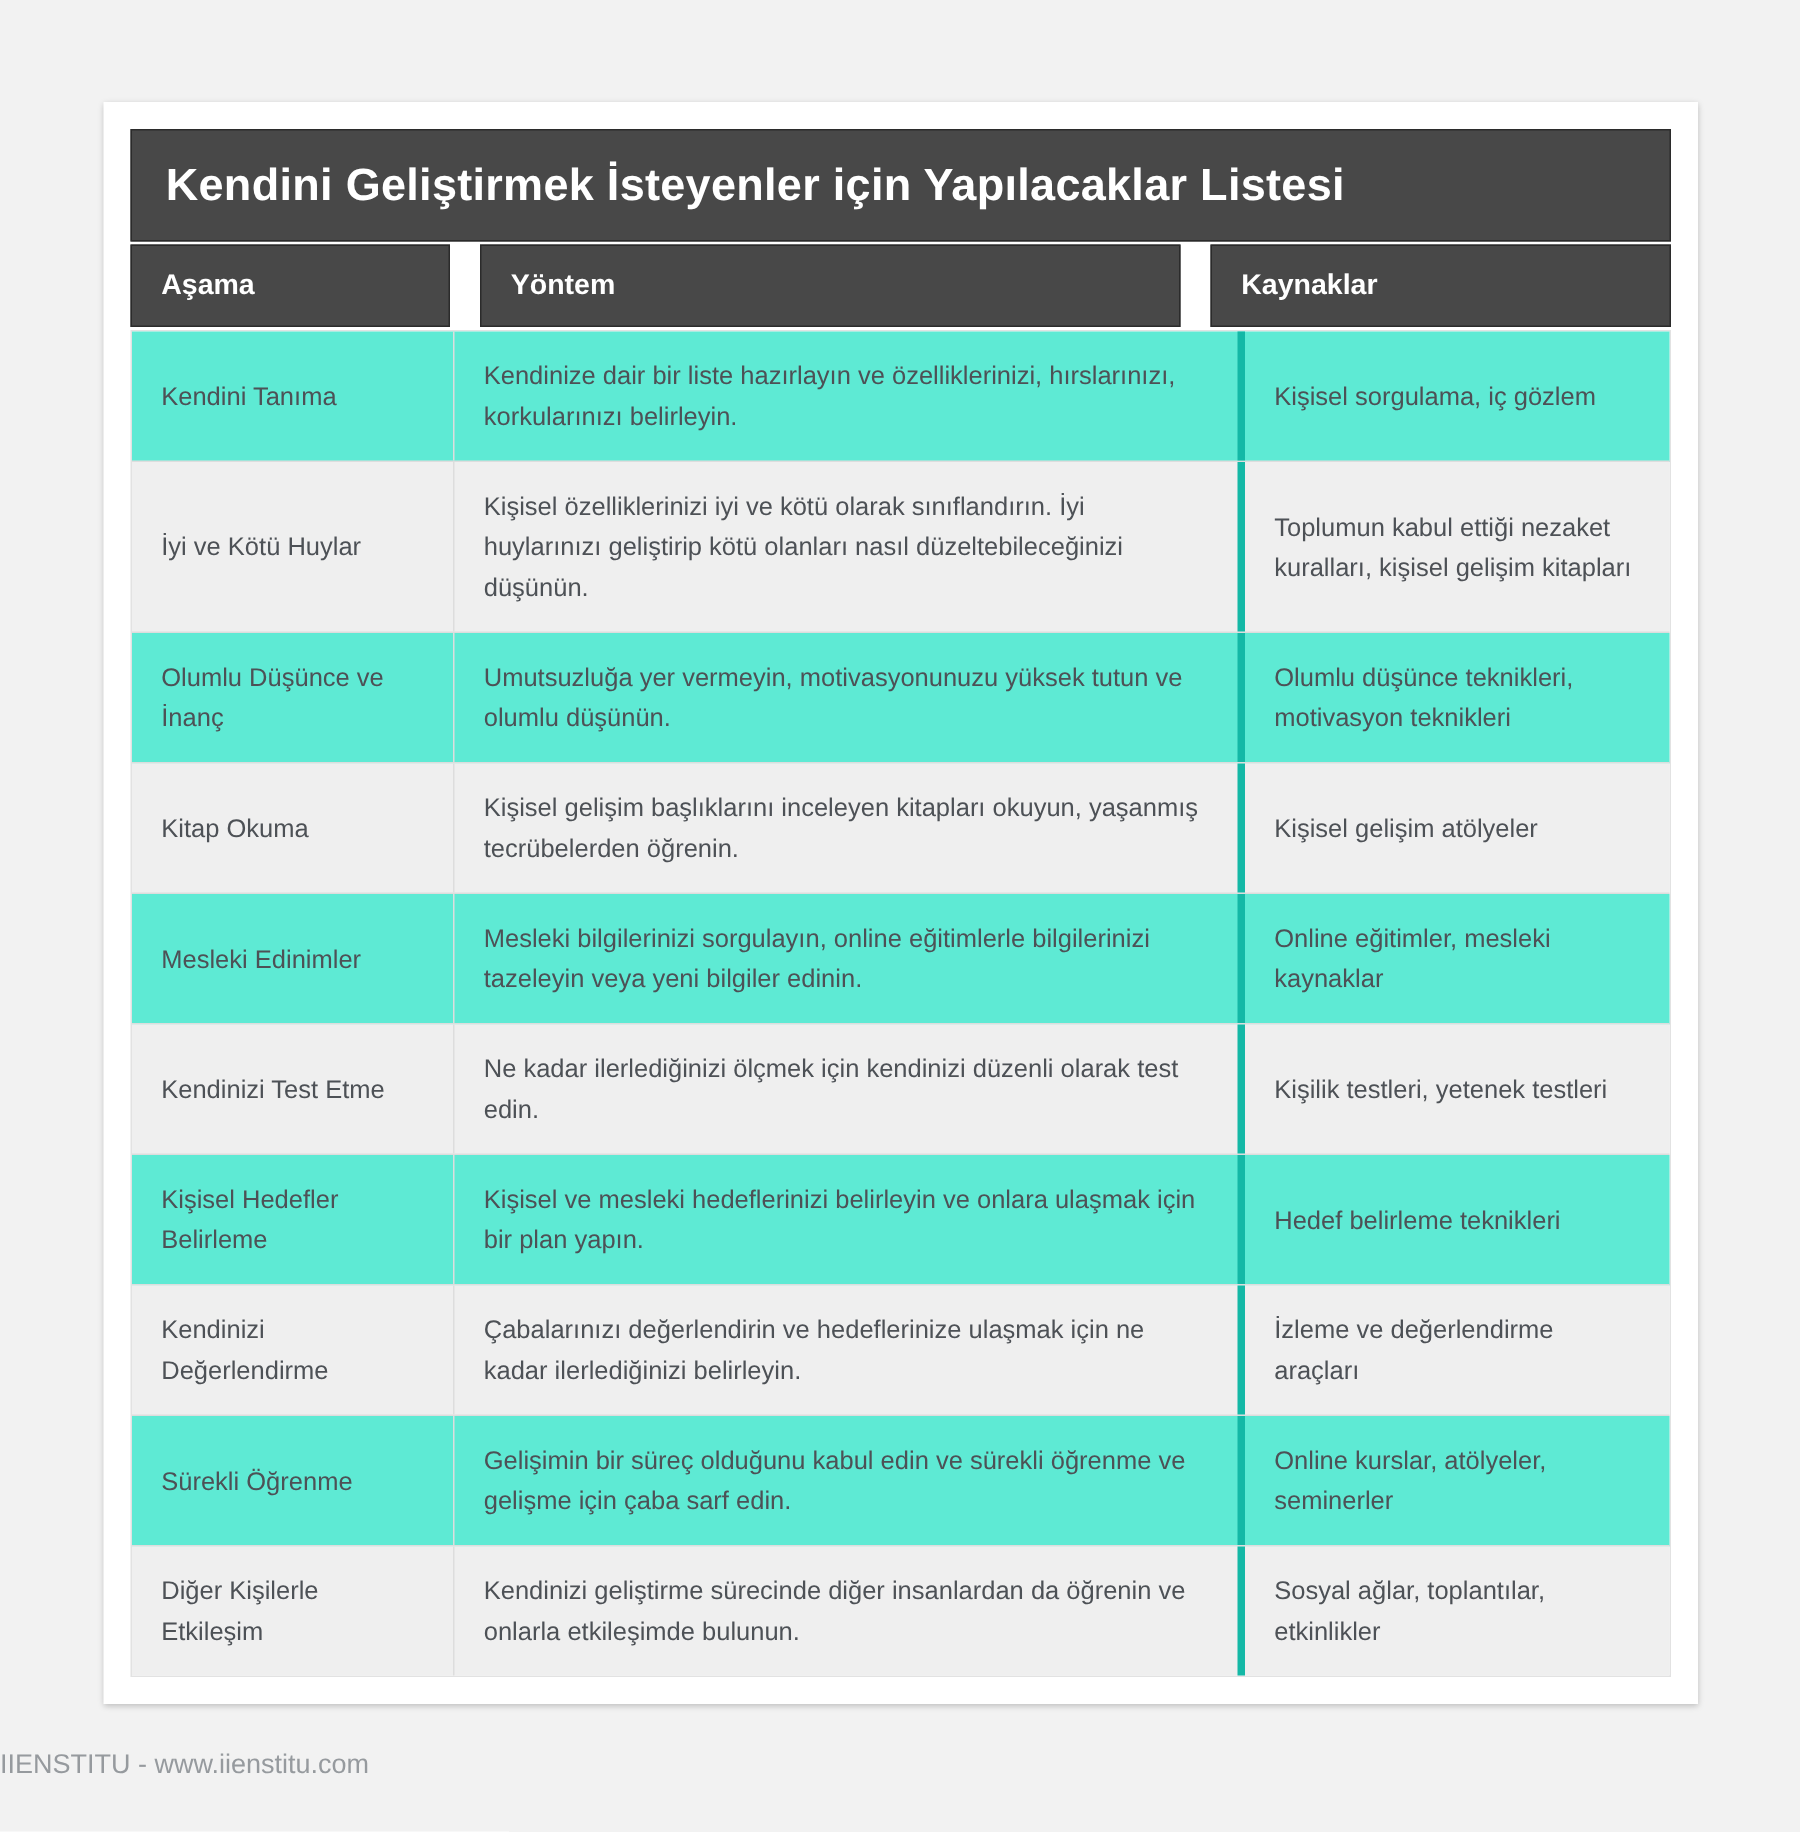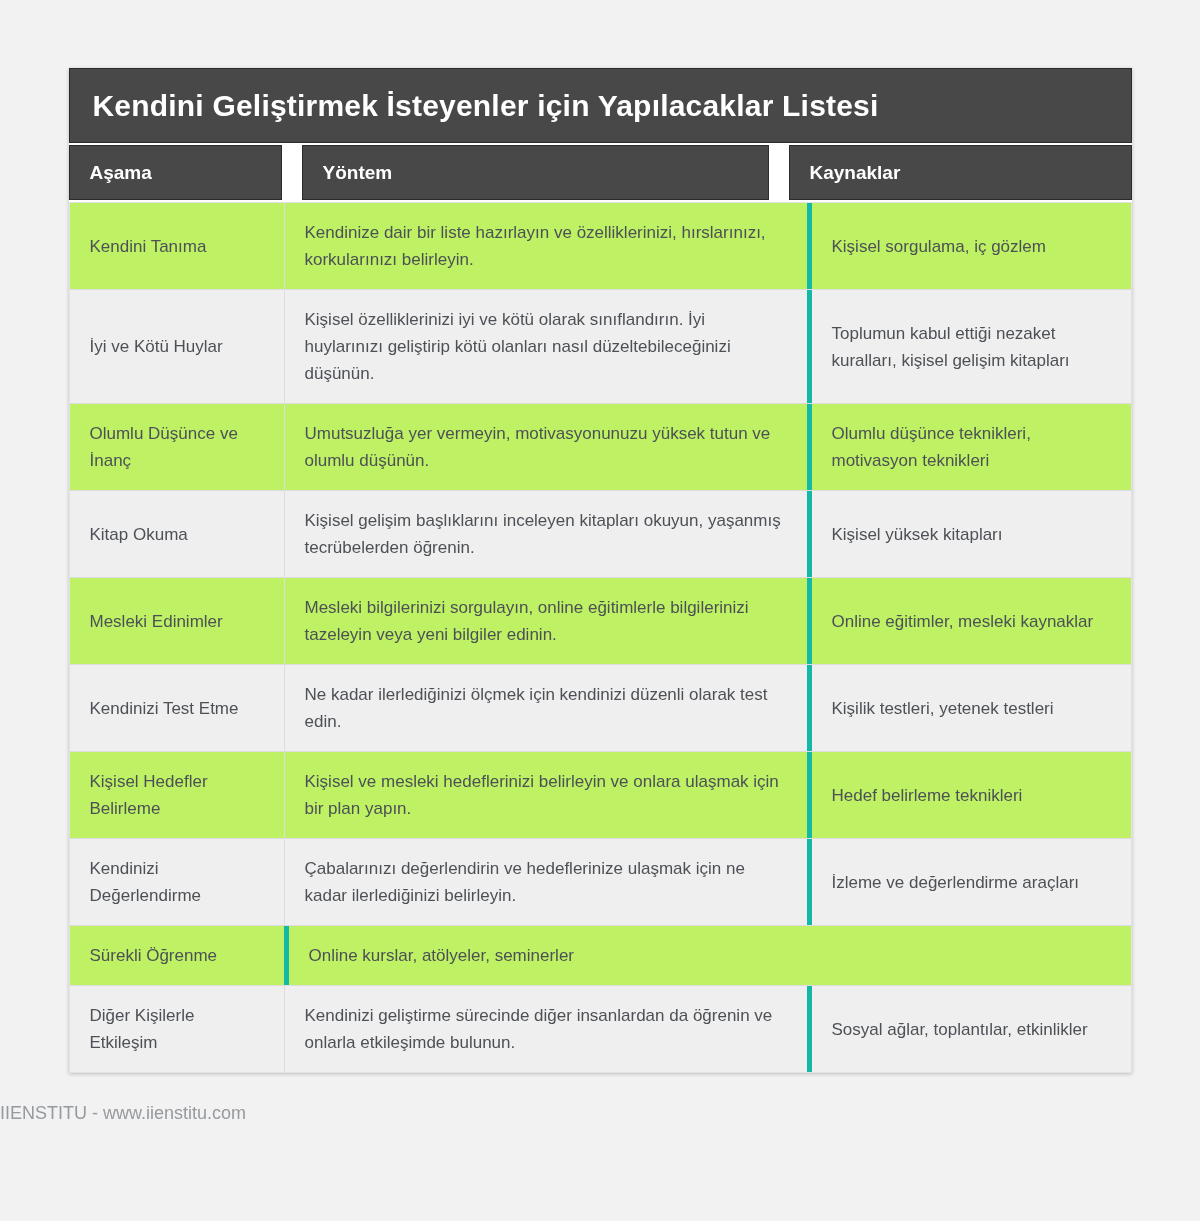--- a/index.html
+++ b/index.html
@@ -6,21 +6,21 @@
   html, body { width: 1200px; }
   body {
     min-height: 1221px;
     background: #f2f2f2;
     font-family: "Liberation Sans", "DejaVu Sans", sans-serif;
   }
   .sheet {
     width: 1063px;
     margin: 68px auto 16px;
     background: #ffffff;
-    padding: 0;
+    padding: 18px;
     box-shadow: 0 1px 4px rgba(0,0,0,0.22);
   }
   .title-bar {
     background: #484848;
     border: 1px solid #2b2b2b;
     color: #ffffff;
     font-size: 30px;
     font-weight: bold;
     line-height: 33px;
     padding: 20px 23px;
@@ -43,21 +43,21 @@
   .head-cell.c1 { width: 213px; }
   .head-cell.c2 { width: 467px; }
   .head-cell.c3 { flex: 1; }
   .tbody {
     margin-top: 2px;
     border: 1px solid #e2e2e2;
   }
   .row {
     display: flex;
     align-items: stretch;
-    background: #bef264;
+    background: #5eead4;
     border-bottom: 1px solid #dddddd;
   }
   .row:last-child { border-bottom: none; }
   .row:nth-child(even) { background: #efefef; }
   .cell {
     display: flex;
     align-items: center;
     padding: 16px 20px;
     font-size: 17px;
     line-height: 27px;
@@ -123,21 +123,21 @@
   </div>
 
   <div class="row">
     <div class="cell c1">
       <span>Kitap Okuma</span>
     </div>
     <div class="cell c2">
       <span>Kişisel gelişim başlıklarını inceleyen kitapları okuyun, yaşanmış tecrübelerden öğrenin.</span>
     </div>
     <div class="cell c3">
-      <span>Kişisel yüksek kitapları</span>
+      <span>Kişisel gelişim atölyeler</span>
     </div>
   </div>
 
   <div class="row">
     <div class="cell c1">
       <span>Mesleki Edinimler</span>
     </div>
     <div class="cell c2">
       <span>Mesleki bilgilerinizi sorgulayın, online eğitimlerle bilgilerinizi tazeleyin veya yeni bilgiler edinin.</span>
     </div>
@@ -178,20 +178,23 @@
       <span>Çabalarınızı değerlendirin ve hedeflerinize ulaşmak için ne kadar ilerlediğinizi belirleyin.</span>
     </div>
     <div class="cell c3">
       <span>İzleme ve değerlendirme araçları</span>
     </div>
   </div>
 
   <div class="row">
     <div class="cell c1">
       <span>Sürekli Öğrenme</span>
+    </div>
+    <div class="cell c2">
+      <span>Gelişimin bir süreç olduğunu kabul edin ve sürekli öğrenme ve gelişme için çaba sarf edin.</span>
     </div>
     <div class="cell c3">
       <span>Online kurslar, atölyeler, seminerler</span>
     </div>
   </div>
 
   <div class="row">
     <div class="cell c1">
       <span>Diğer Kişilerle Etkileşim</span>
     </div>

